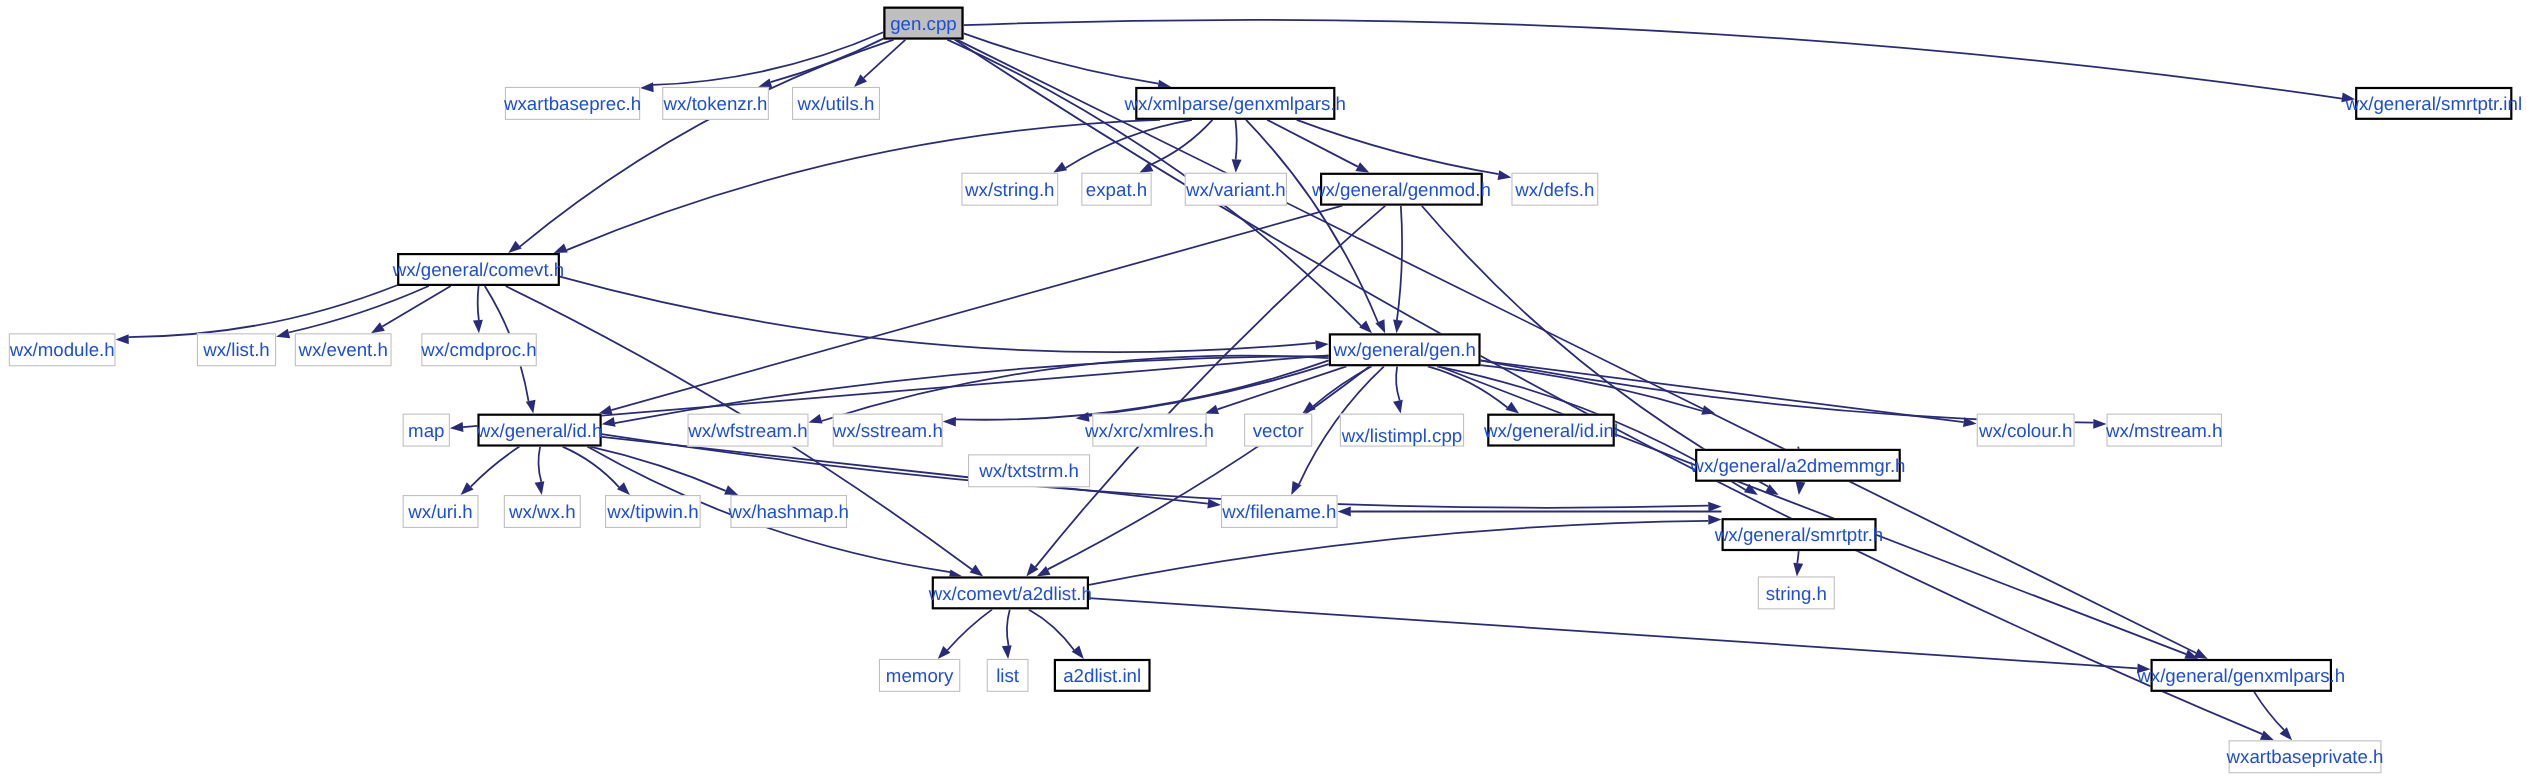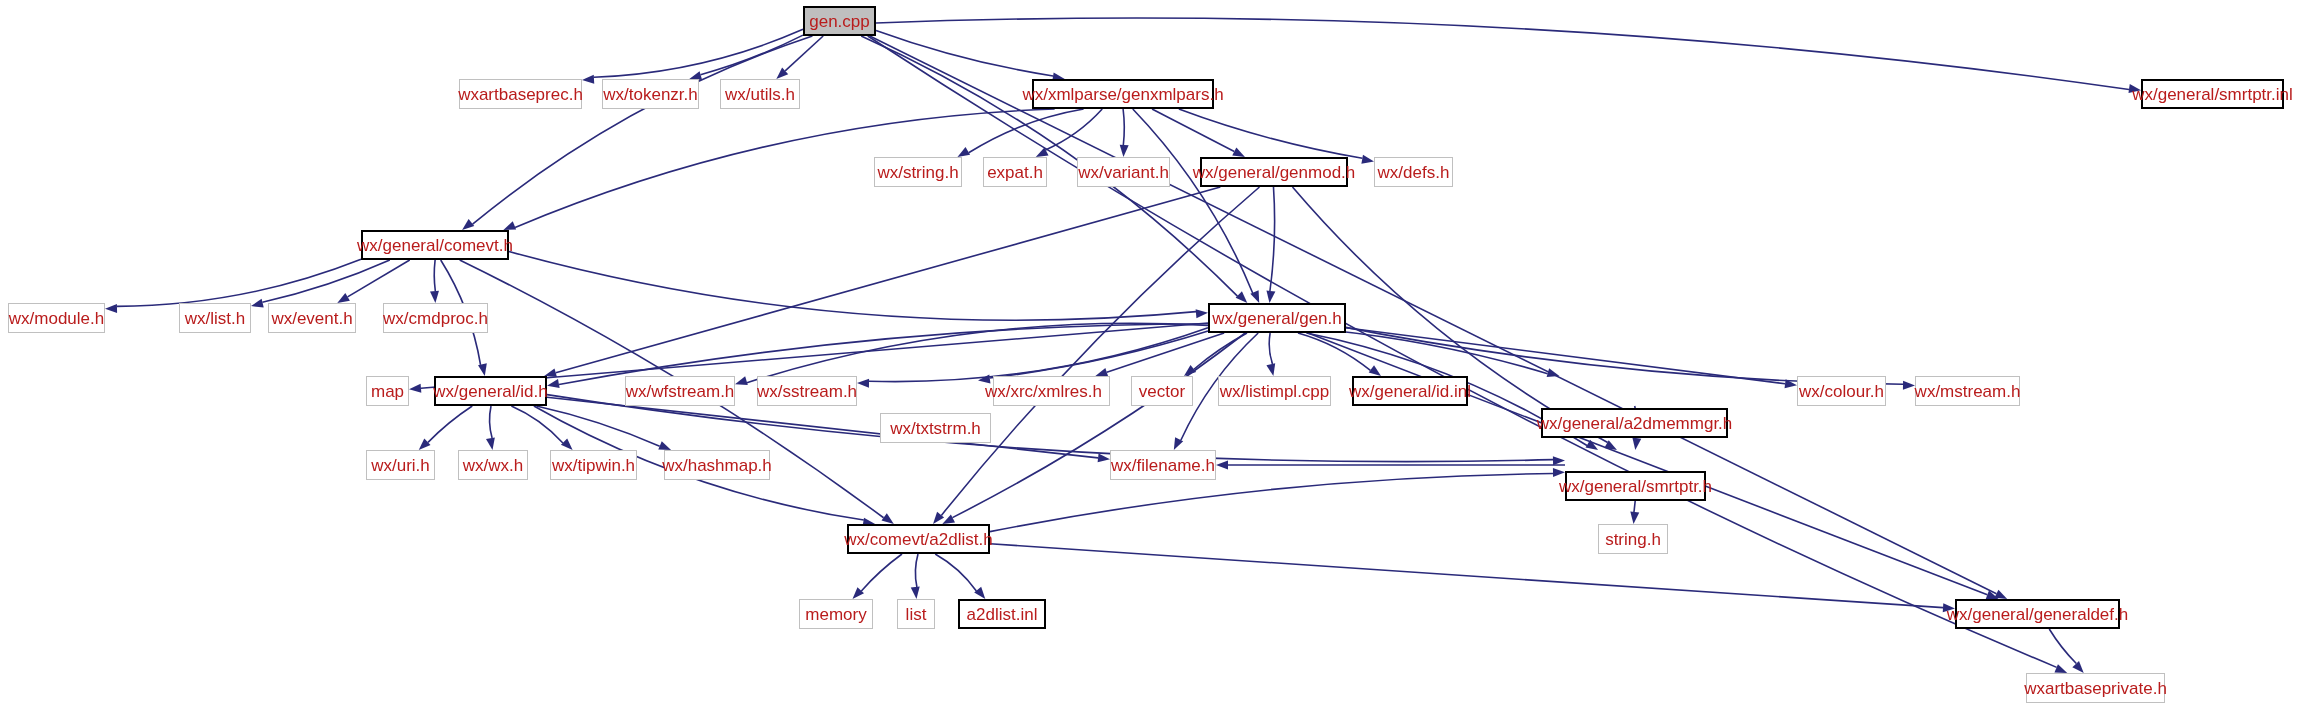--- a/index.html
+++ b/index.html
@@ -32,21 +32,21 @@
   }
   .node {
     position: absolute;
     box-sizing: border-box;
     display: flex;
     align-items: center;
     justify-content: center;
     height: 30px;
     background: #ffffff;
     border: 1px solid #c0c0c0;
-    color: #b91c1c;
+    color: #1d4ed8;
     font-size: 17px;
     line-height: 1;
     white-space: nowrap;
     letter-spacing: 0px;
   }
   .node.strong {
     border: 2px solid #000000;
   }
   .node.root {
     border: 2px solid #000000;
@@ -241,27 +241,27 @@
       </div>
       <div class="node" style="left: 625px; top: 376px; width: 110px;">
         <span class="node-label">wx/wfstream.h</span>
       </div>
       <div class="node" style="left: 757px; top: 376px; width: 100px;">
         <span class="node-label">wx/sstream.h</span>
       </div>
       <div class="node" style="left: 880px; top: 376px; width: 111px; margin-top: 37px;">
         <span class="node-label">wx/txtstrm.h</span>
       </div>
-      <div class="node" style="left: 993px; top: 376px; width: 117px; justify-content: flex-end;">
+      <div class="node" style="left: 993px; top: 376px; width: 104px;">
         <span class="node-label">wx/xrc/xmlres.h</span>
       </div>
       <div class="node" style="left: 1131px; top: 376px; width: 62px;">
         <span class="node-label">vector</span>
       </div>
-      <div class="node" style="left: 1218px; top: 376px; width: 113px;">
+      <div class="node" style="left: 1218px; top: 376px; width: 113px; align-items: flex-end;">
         <span class="node-label">wx/listimpl.cpp</span>
       </div>
       <div class="node strong" style="left: 1352px; top: 376px; width: 116px;">
         <span class="node-label">wx/general/id.inl</span>
       </div>
       <div class="node strong" style="left: 1541px; top: 376px; width: 187px; margin-top: 32px;">
         <span class="node-label">wx/general/a2dmemmgr.h</span>
       </div>
       <div class="node" style="left: 1797px; top: 376px; width: 89px;">
         <span class="node-label">wx/colour.h</span>
@@ -296,19 +296,19 @@
       <div class="node" style="left: 799px; top: 599px; width: 74px;">
         <span class="node-label">memory</span>
       </div>
       <div class="node" style="left: 897px; top: 599px; width: 38px;">
         <span class="node-label">list</span>
       </div>
       <div class="node strong" style="left: 958px; top: 599px; width: 88px;">
         <span class="node-label">a2dlist.inl</span>
       </div>
       <div class="node strong" style="left: 1955px; top: 599px; width: 165px;">
-        <span class="node-label">wx/general/generaldef.h</span>
+        <span class="node-label">wx/general/genxmlpars.h</span>
       </div>
       <div class="node" style="left: 2026px; top: 673px; width: 139px;">
         <span class="node-label">wxartbaseprivate.h</span>
       </div>
     </div>
 </div>
 
 </body></html>

